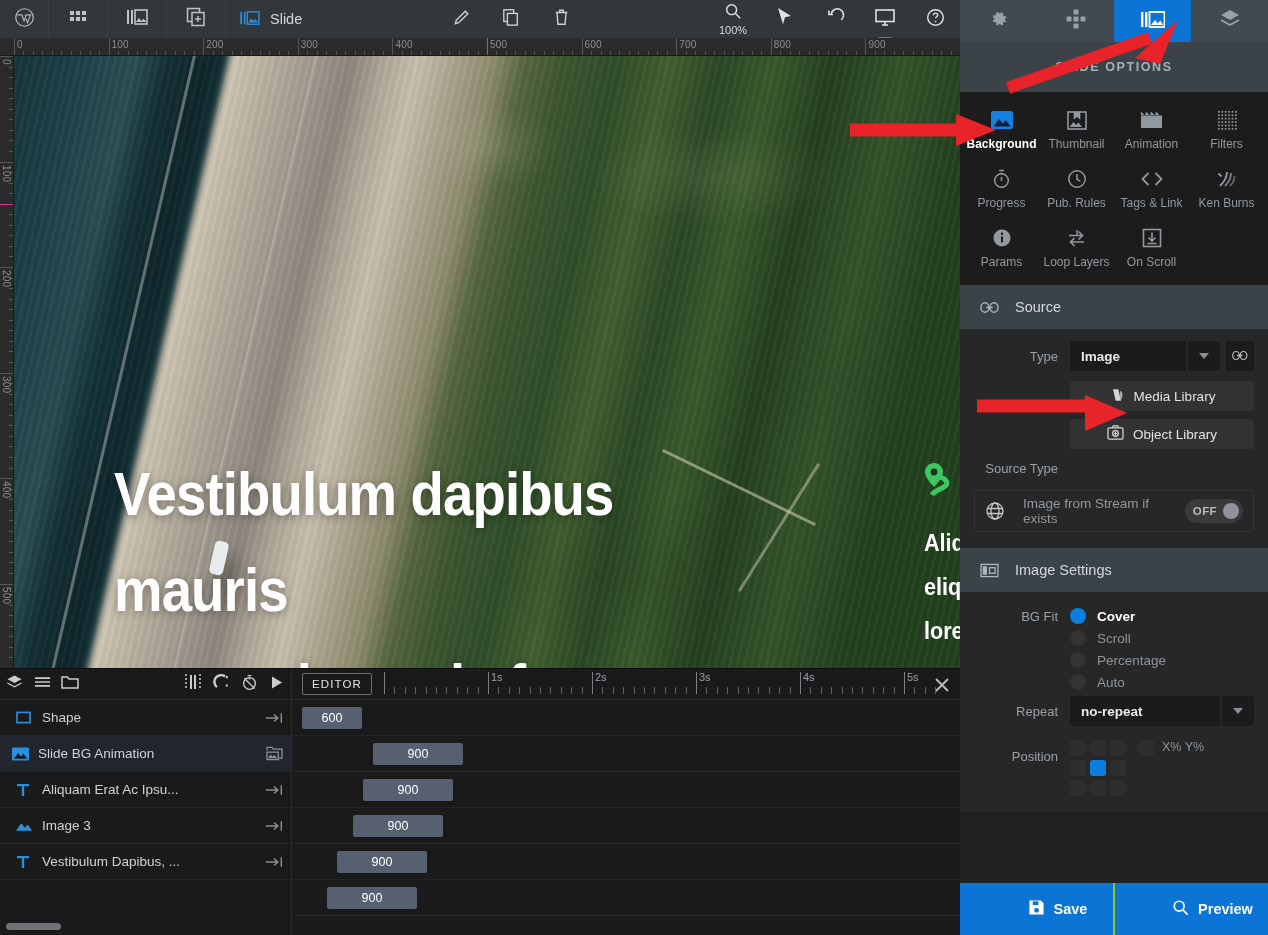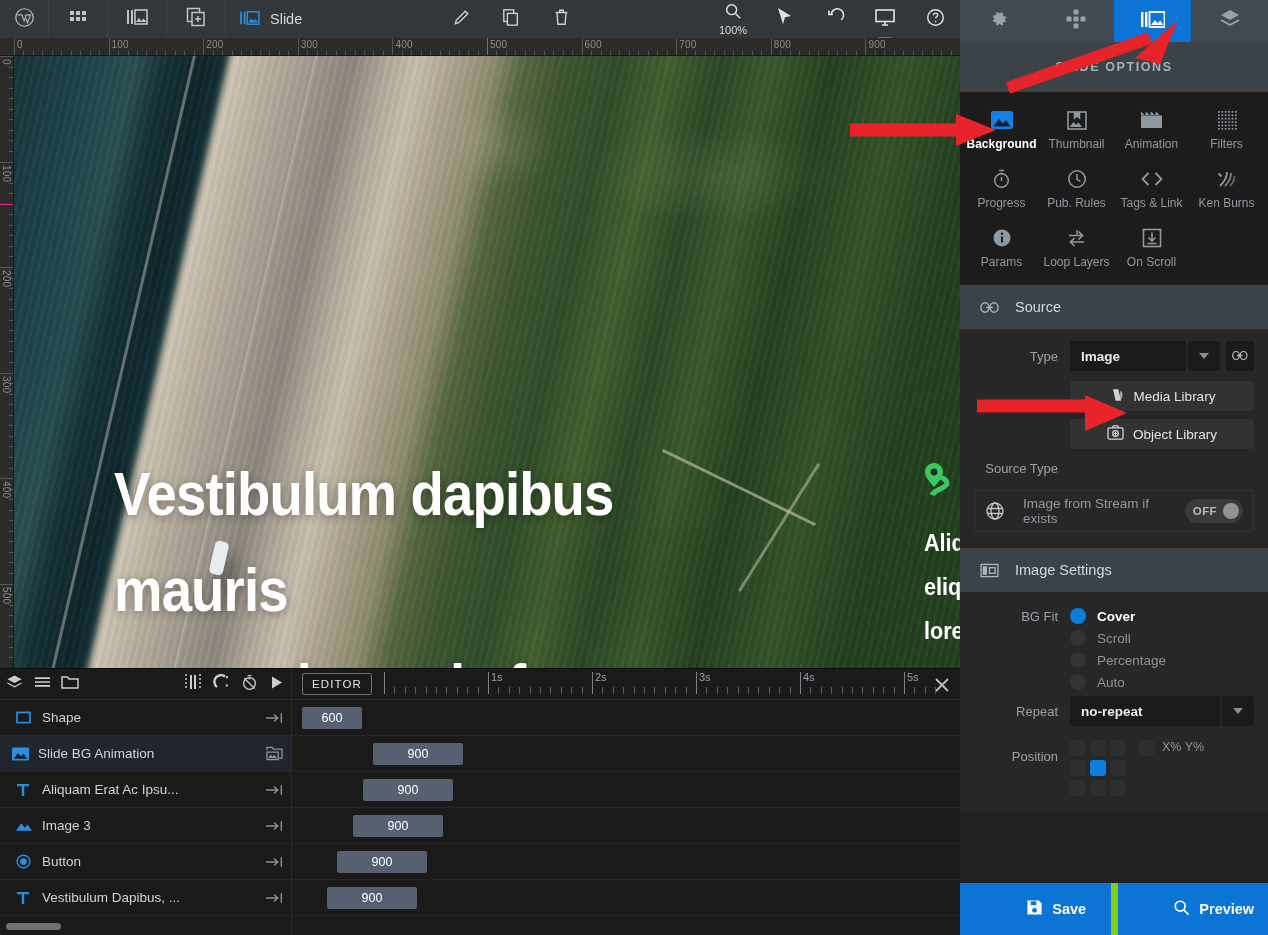--- a/index.html
+++ b/index.html
@@ -289,21 +289,21 @@
   .xy-chip { width: 16px; height: 16px; background: #2e2e2e; border-radius: 3px; cursor: pointer; }
   .xy-lab { color: #8d949b; font-size: 12.5px; }
 
   .footer {
     position: absolute; left: 0; bottom: 0; width: 308px; height: 52px; display: flex;
   }
   .fbtn {
     flex: 1; background: #0b74d4; color: #fff; display: flex; align-items: center;
     justify-content: center; gap: 9px; font-size: 14.5px; font-weight: 700; cursor: pointer; padding-left: 42px;
   }
-  .fbtn + .fbtn { border-left: 7px solid #84cc16; }
+  .fbtn + .fbtn { border-left: 2px solid #84cc16; }
 
   
   .arrow { position: absolute; pointer-events: none; }
 </style>
 </head>
 <body>
 
 <div class="app">
 
   <div class="topbar">
@@ -759,34 +759,20 @@
             </span>
             <span class="layer-name">Image 3</span>
             <span class="layer-endic">
               <svg width="17" height="12" viewBox="0 0 18 12" fill="none" stroke="#8c9199" stroke-width="1.5">
                 <path d="M0 6h12M8.5 2.2L12.5 6l-4 3.8M16.2 1v10"></path>
               </svg>
             </span>
           </div>
           <div class="layer-row">
             <span class="layer-ic">
-              <svg width="15" height="15" viewBox="0 0 16 16" fill="none" stroke="#2b8fe0" stroke-width="1.6">
-                <circle cx="8" cy="8" r="6.8"></circle>
-                <circle cx="8" cy="8" r="2.8" fill="#2b8fe0"></circle>
-              </svg>
-            </span>
-            <span class="layer-name">Button</span>
-            <span class="layer-endic">
-              <svg width="17" height="12" viewBox="0 0 18 12" fill="none" stroke="#8c9199" stroke-width="1.5">
-                <path d="M0 6h12M8.5 2.2L12.5 6l-4 3.8M16.2 1v10"></path>
-              </svg>
-            </span>
-          </div>
-          <div class="layer-row">
-            <span class="layer-ic">
               <svg width="14" height="14" viewBox="0 0 14 14" fill="#2b8fe0">
                 <path d="M1 1h12v2.3H8.2V13H5.8V3.3H1z"></path>
               </svg>
             </span>
             <span class="layer-name">Vestibulum Dapibus, ...</span>
             <span class="layer-endic">
               <svg width="17" height="12" viewBox="0 0 18 12" fill="none" stroke="#8c9199" stroke-width="1.5">
                 <path d="M0 6h12M8.5 2.2L12.5 6l-4 3.8M16.2 1v10"></path>
               </svg>
             </span>

